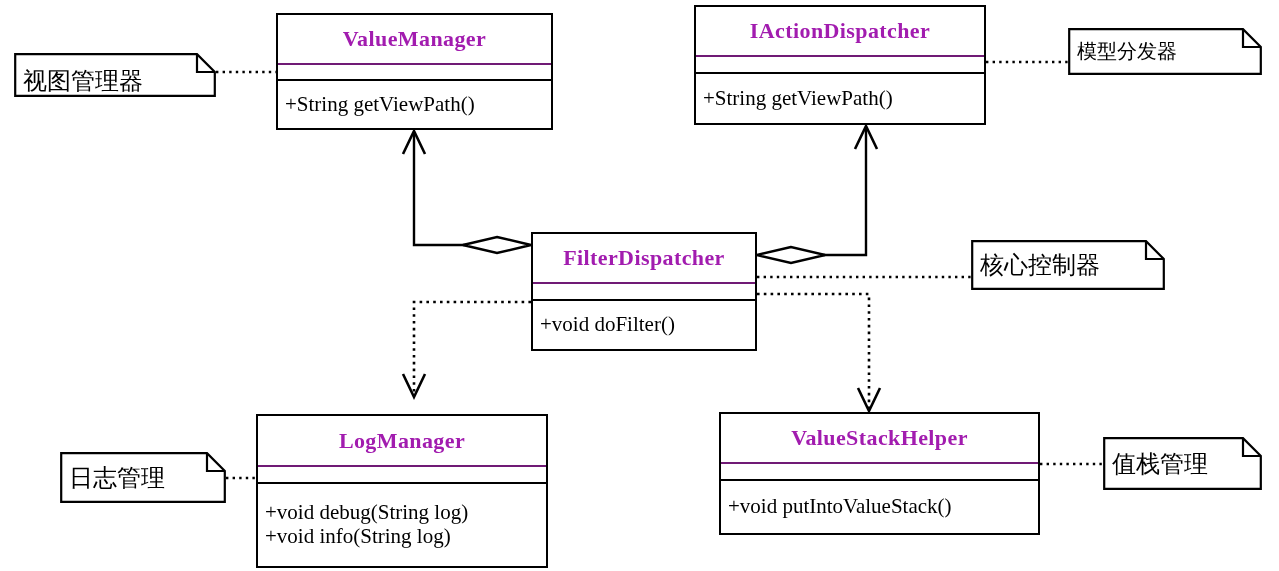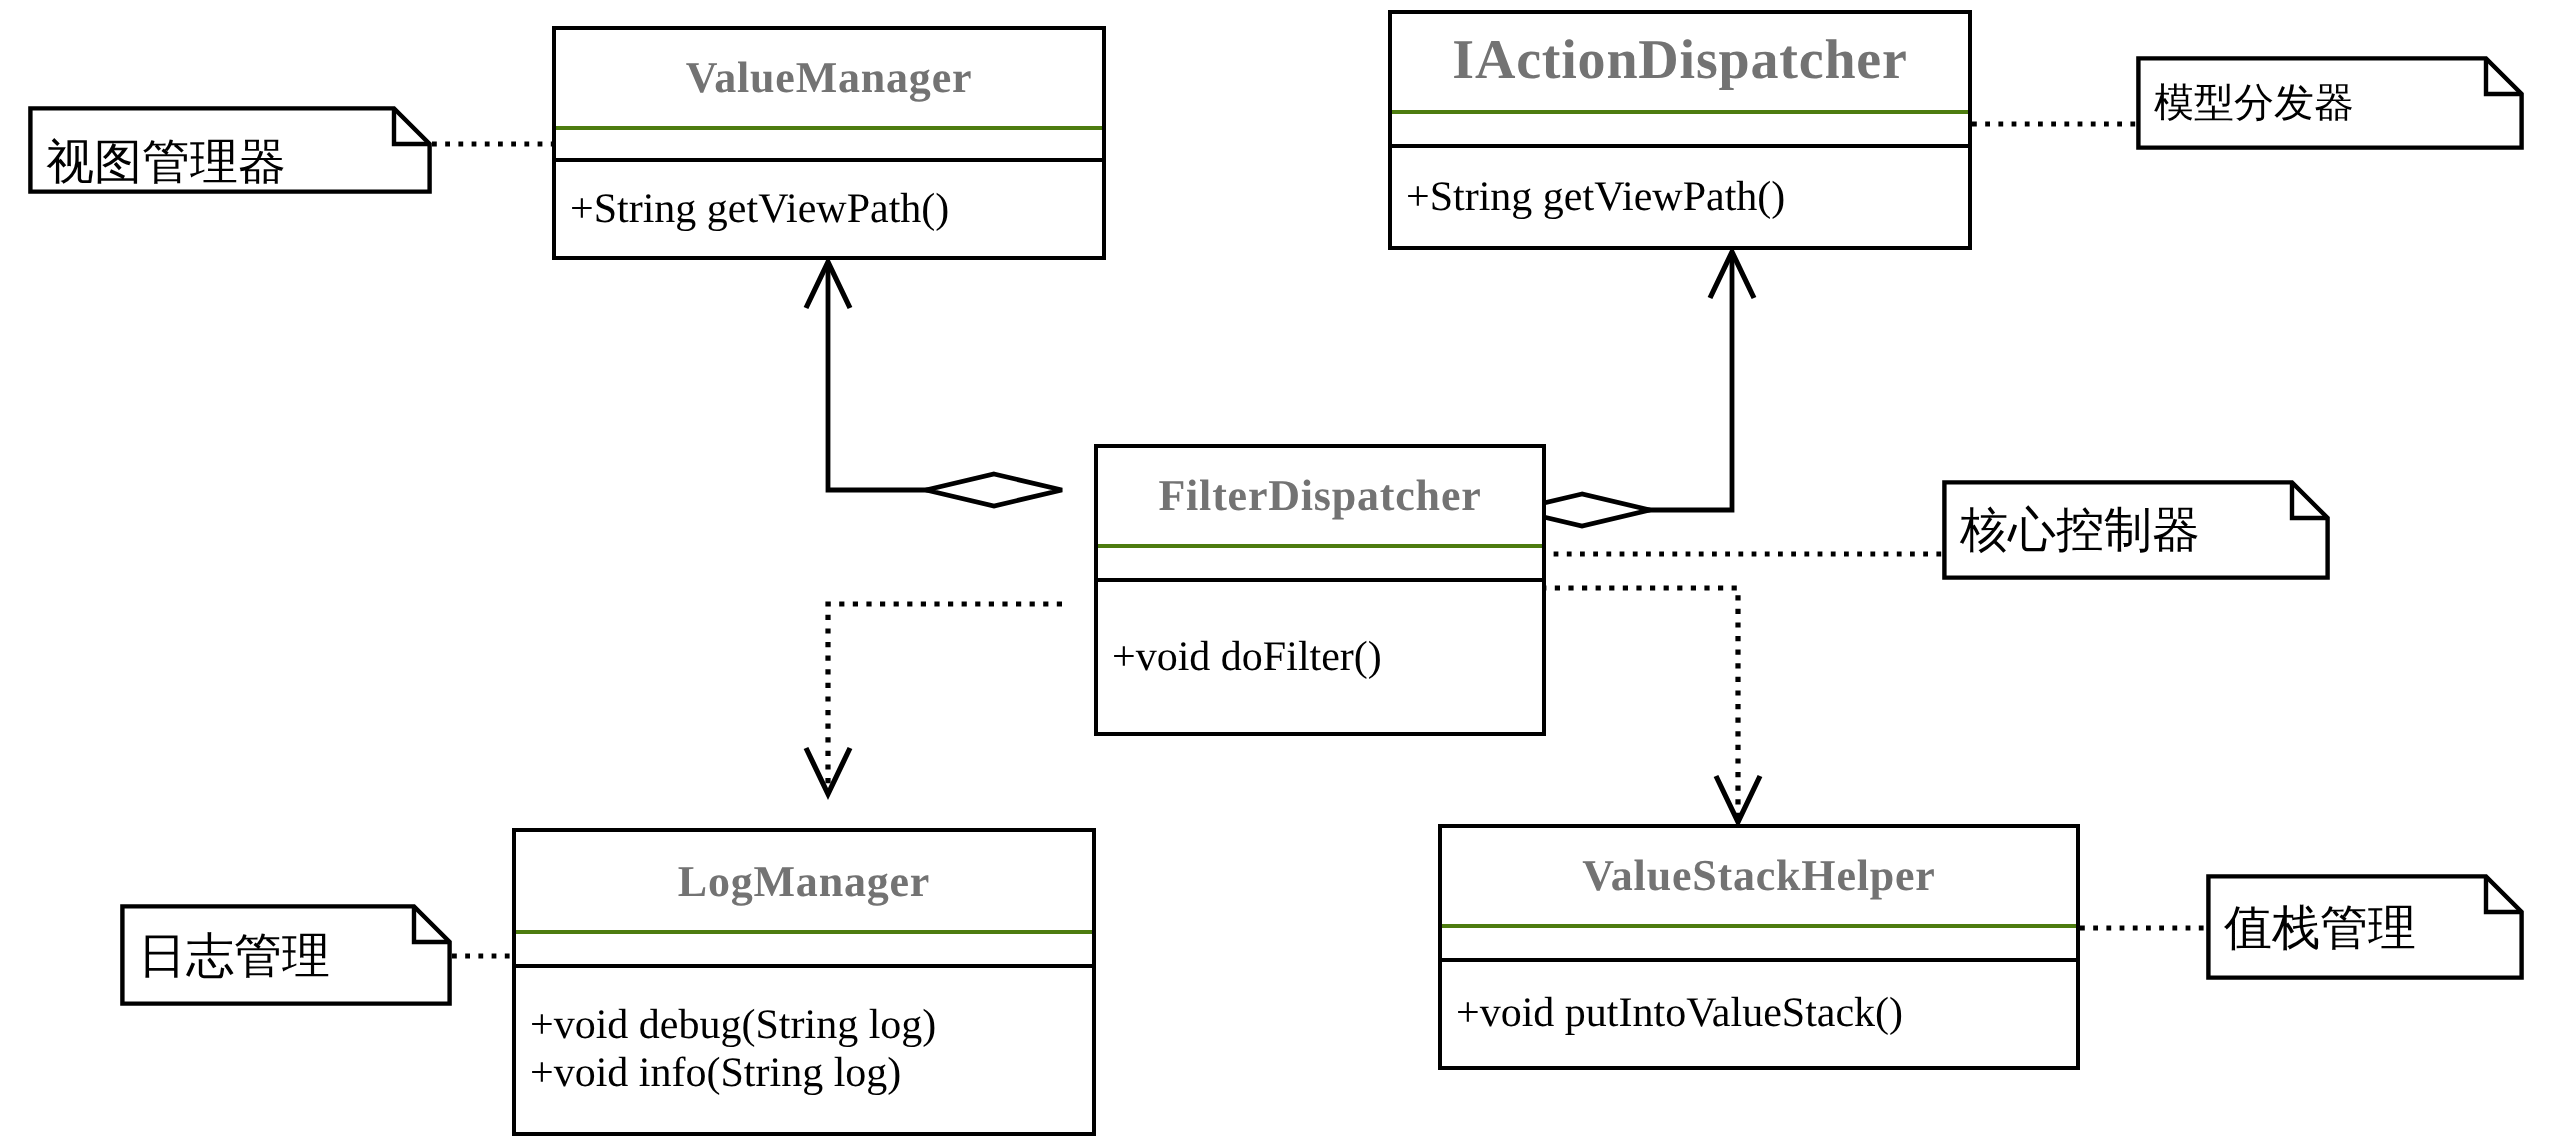--- a/index.html
+++ b/index.html
@@ -20,27 +20,27 @@
   .uml-class {
     position: absolute;
     box-sizing: border-box;
     border: 2px solid #000000;
     background: #ffffff;
     display: flex;
     flex-direction: column;
   }
   .uml-name {
     box-sizing: border-box;
-    border-bottom: 2px solid #4d7c0f;
+    border-bottom: 2px solid #701a75;
     display: flex;
     align-items: center;
     justify-content: center;
     font-weight: bold;
     letter-spacing: 0.4px;
-    color: #737373;
+    color: #a21caf;
     white-space: nowrap;
   }
   .uml-attrs {
     box-sizing: border-box;
     border-bottom: 2px solid #000000;
     flex: 0 0 auto;
   }
   .uml-ops {
     box-sizing: border-box;
     flex: 1 1 auto;
@@ -131,28 +131,28 @@
 
   <div class="uml-class" style="left:276px; top:13px; width:277px; height:117px; font-size:21px;">
     <div class="uml-name" style="height:50px; font-size:22px;">ValueManager</div>
     <div class="uml-attrs" style="height:16px;"></div>
     <div class="uml-ops">
       <div class="uml-op">+String getViewPath()</div>
     </div>
   </div>
 
   <div class="uml-class" style="left:694px; top:5px; width:292px; height:120px; font-size:21px;">
-    <div class="uml-name" style="height:50px; font-size:28px;">IActionDispatcher</div>
+    <div class="uml-name" style="height:50px; font-size:22px;">IActionDispatcher</div>
     <div class="uml-attrs" style="height:17px;"></div>
     <div class="uml-ops">
       <div class="uml-op">+String  getViewPath()</div>
     </div>
   </div>
 
-  <div class="uml-class" style="left:531px; top:222px; width:226px; height:146px; font-size:21px;margin-left:16px;">
+  <div class="uml-class" style="left:531px; top:232px; width:226px; height:119px; font-size:21px;">
     <div class="uml-name" style="height:50px; font-size:22px;">FilterDispatcher</div>
     <div class="uml-attrs" style="height:17px;"></div>
     <div class="uml-ops">
       <div class="uml-op">+void doFilter()</div>
     </div>
   </div>
 
   <div class="uml-class" style="left:256px; top:398px; width:292px; height:154px; font-size:21px;margin-top:16px;">
     <div class="uml-name" style="height:51px; font-size:22px;">LogManager</div>
     <div class="uml-attrs" style="height:17px;"></div>

